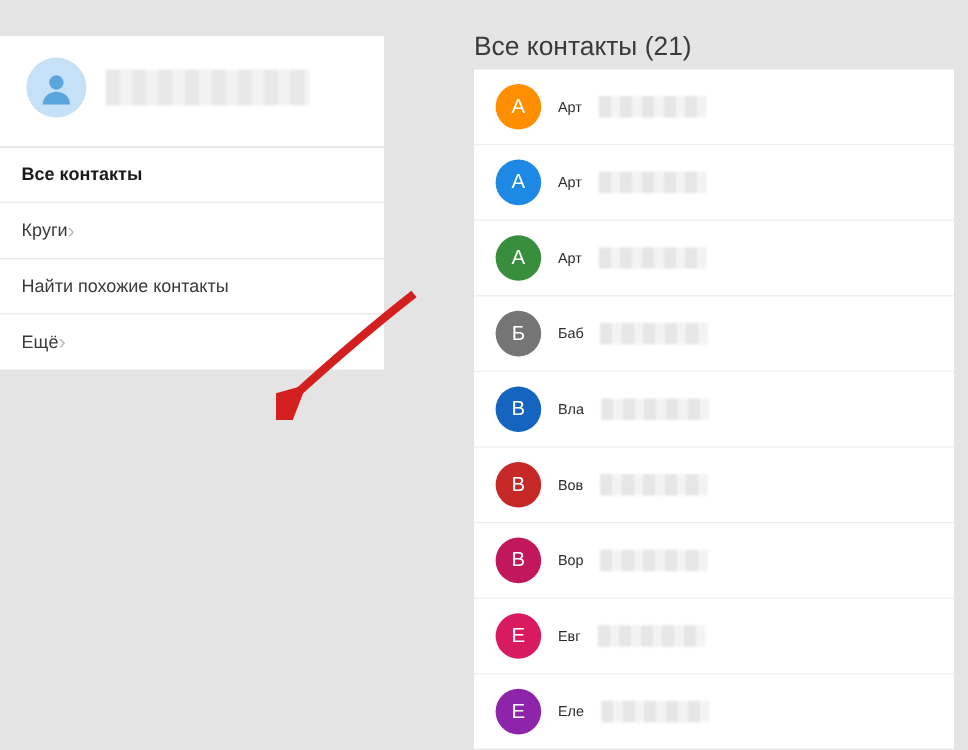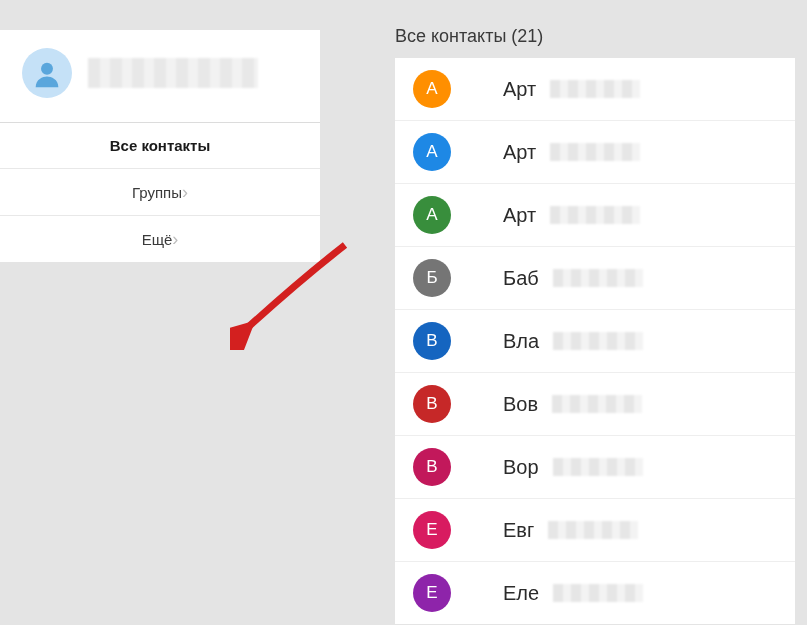--- a/index.html
+++ b/index.html
@@ -40,39 +40,39 @@
     height: 30px;
     background: repeating-linear-gradient(90deg, #e8e8e8 0 12px, #f2f2f2 12px 22px);
     filter: blur(1px);
   }
   .menu-item {
     border-top: 1px solid #e8e8e8;
     padding: 14px 18px;
     font-size: 15px;
     color: #3a3a3a;
     display: flex;
-    justify-content: center;
+    justify-content: flex-start;
     align-items: center;
     cursor: pointer;
   }
   .menu-item.active {
     font-weight: bold;
     color: #1a1a1a;
     border-top: 1px solid #dcdcdc;
   }
   .chevron {
     color: #bdbdbd;
     font-size: 18px;
     line-height: 1;
   }
   .main-header {
     position: absolute;
     left: 395px;
     top: 26px;
-    font-size: 18px;
+    font-size: 22px;
     color: #3a3a3a;
   }
   .contact-list {
     position: absolute;
     left: 395px;
     top: 58px;
     width: 400px;
     background: #fff;
   }
   .contact-row {
@@ -88,23 +88,22 @@
     height: 38px;
     border-radius: 50%;
     color: #fff;
     font-size: 17px;
     display: flex;
     align-items: center;
     justify-content: center;
     flex-shrink: 0;
   }
   .contact-name-prefix {
-    font-size: 20px;
+    font-size: 12px;
     color: #2b2b2b;
-    margin-left: 38px;
   }
   .contact-name-blur {
     width: 90px;
     height: 18px;
     background: repeating-linear-gradient(90deg, #e6e6e6 0 10px, #f3f3f3 10px 18px);
     filter: blur(1px);
   }
   .annotation-arrow {
     position: absolute;
     left: 230px;
@@ -125,22 +124,25 @@
         <path d="M4 22 C4 16.5 9 14.5 12 14.5 C15 14.5 20 16.5 20 22 Z" fill="#5aa6dc"></path>
       </svg>
     </div>
     <div class="profile-name-blur"></div>
   </div>
   <div id="menu-container">
       <div class="menu-item active">
         <span>Все контакты</span>
       </div>
       <div class="menu-item">
-        <span>Группы</span>
+        <span>Круги</span>
         <span class="chevron">›</span>
+      </div>
+      <div class="menu-item">
+        <span>Найти похожие контакты</span>
       </div>
       <div class="menu-item">
         <span>Ещё</span>
         <span class="chevron">›</span>
       </div>
     </div>
 </div>
 
 <div class="main-header">Все контакты (21)</div>
 

